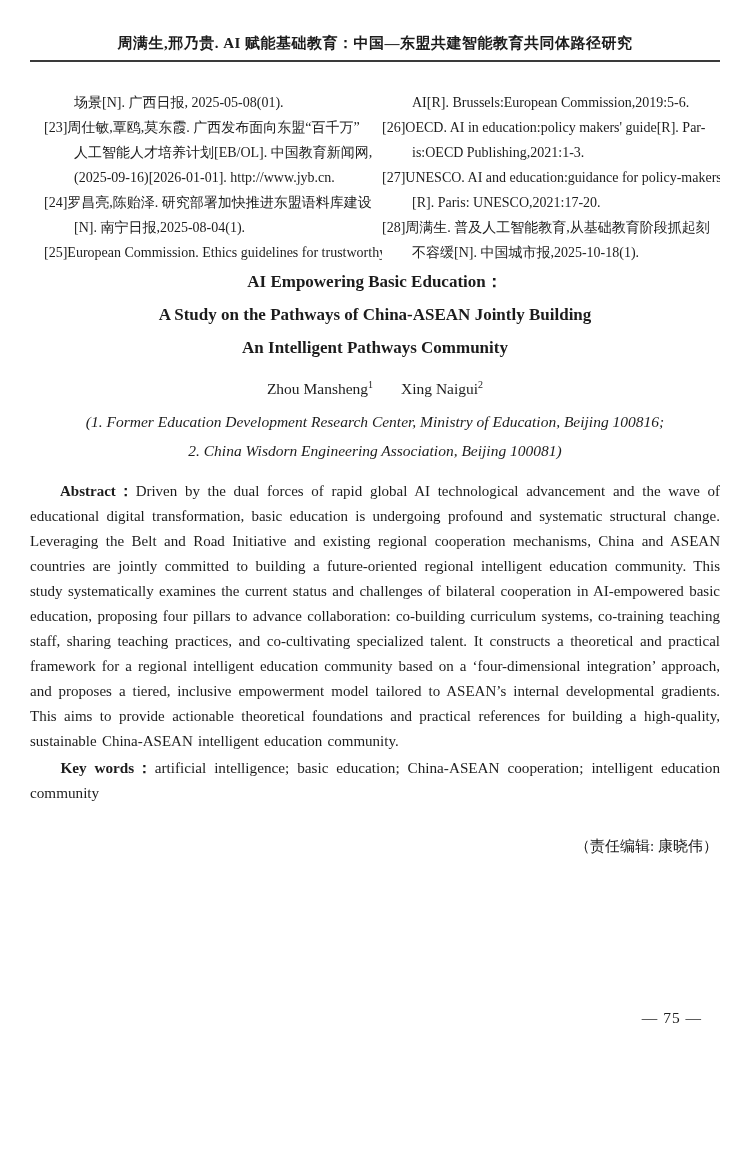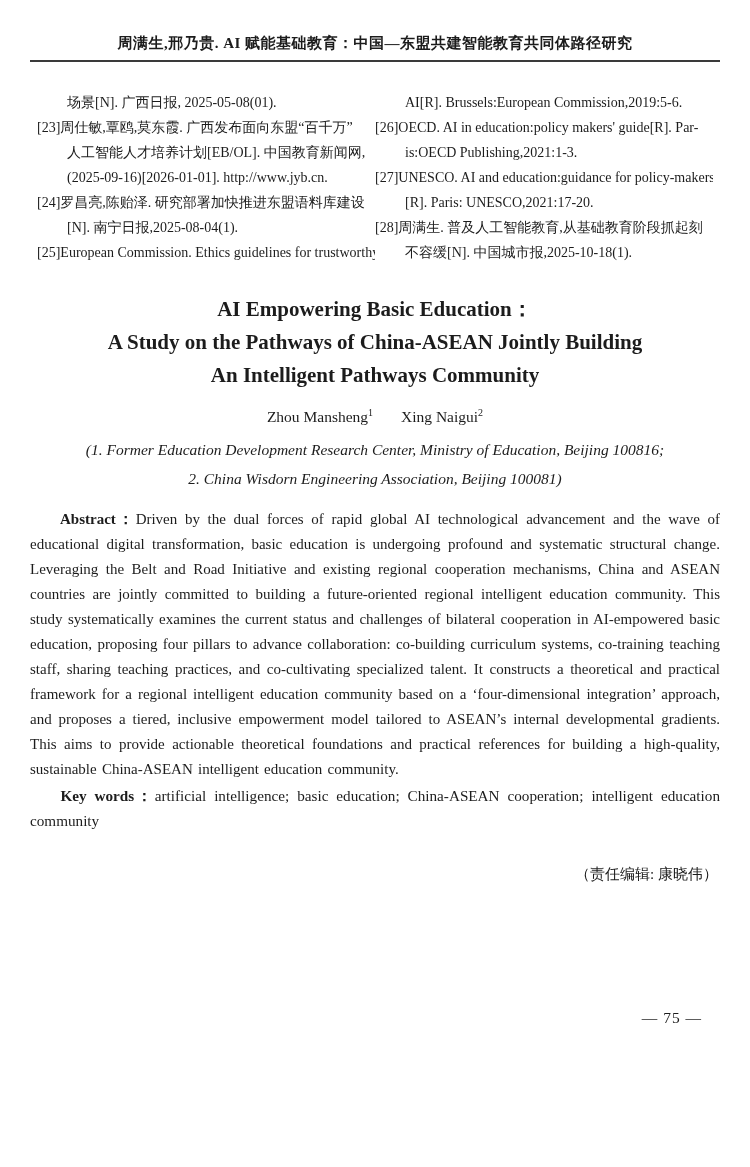--- a/index.html
+++ b/index.html
@@ -31,35 +31,34 @@
     margin-top: 8px;
     border: none;
     border-top: 2.5px solid #3a3a3a;
     width: 100%;
   }
 
   
   .refs {
     margin-top: 28px;
     display: flex;
-    justify-content: center;
+    justify-content: flex-end;
   }
   .refs-col {
     width: 338px;
     font-size: 14px;
     line-height: 25px;
   }
   .ref-line { white-space: nowrap; overflow: hidden; }
   .ref-line.cont { padding-left: 30px; }
 
   
   .title-block {
-    margin-top: 28px;
     text-align: center;
-    font-size: 21px;
+    font-size: 17px;
     font-weight: bold;
     line-height: 33px;
   }
 
   .authors {
     margin-top: 6px;
     text-align: center;
     font-size: 15.5px;
     line-height: 30px;
   }

